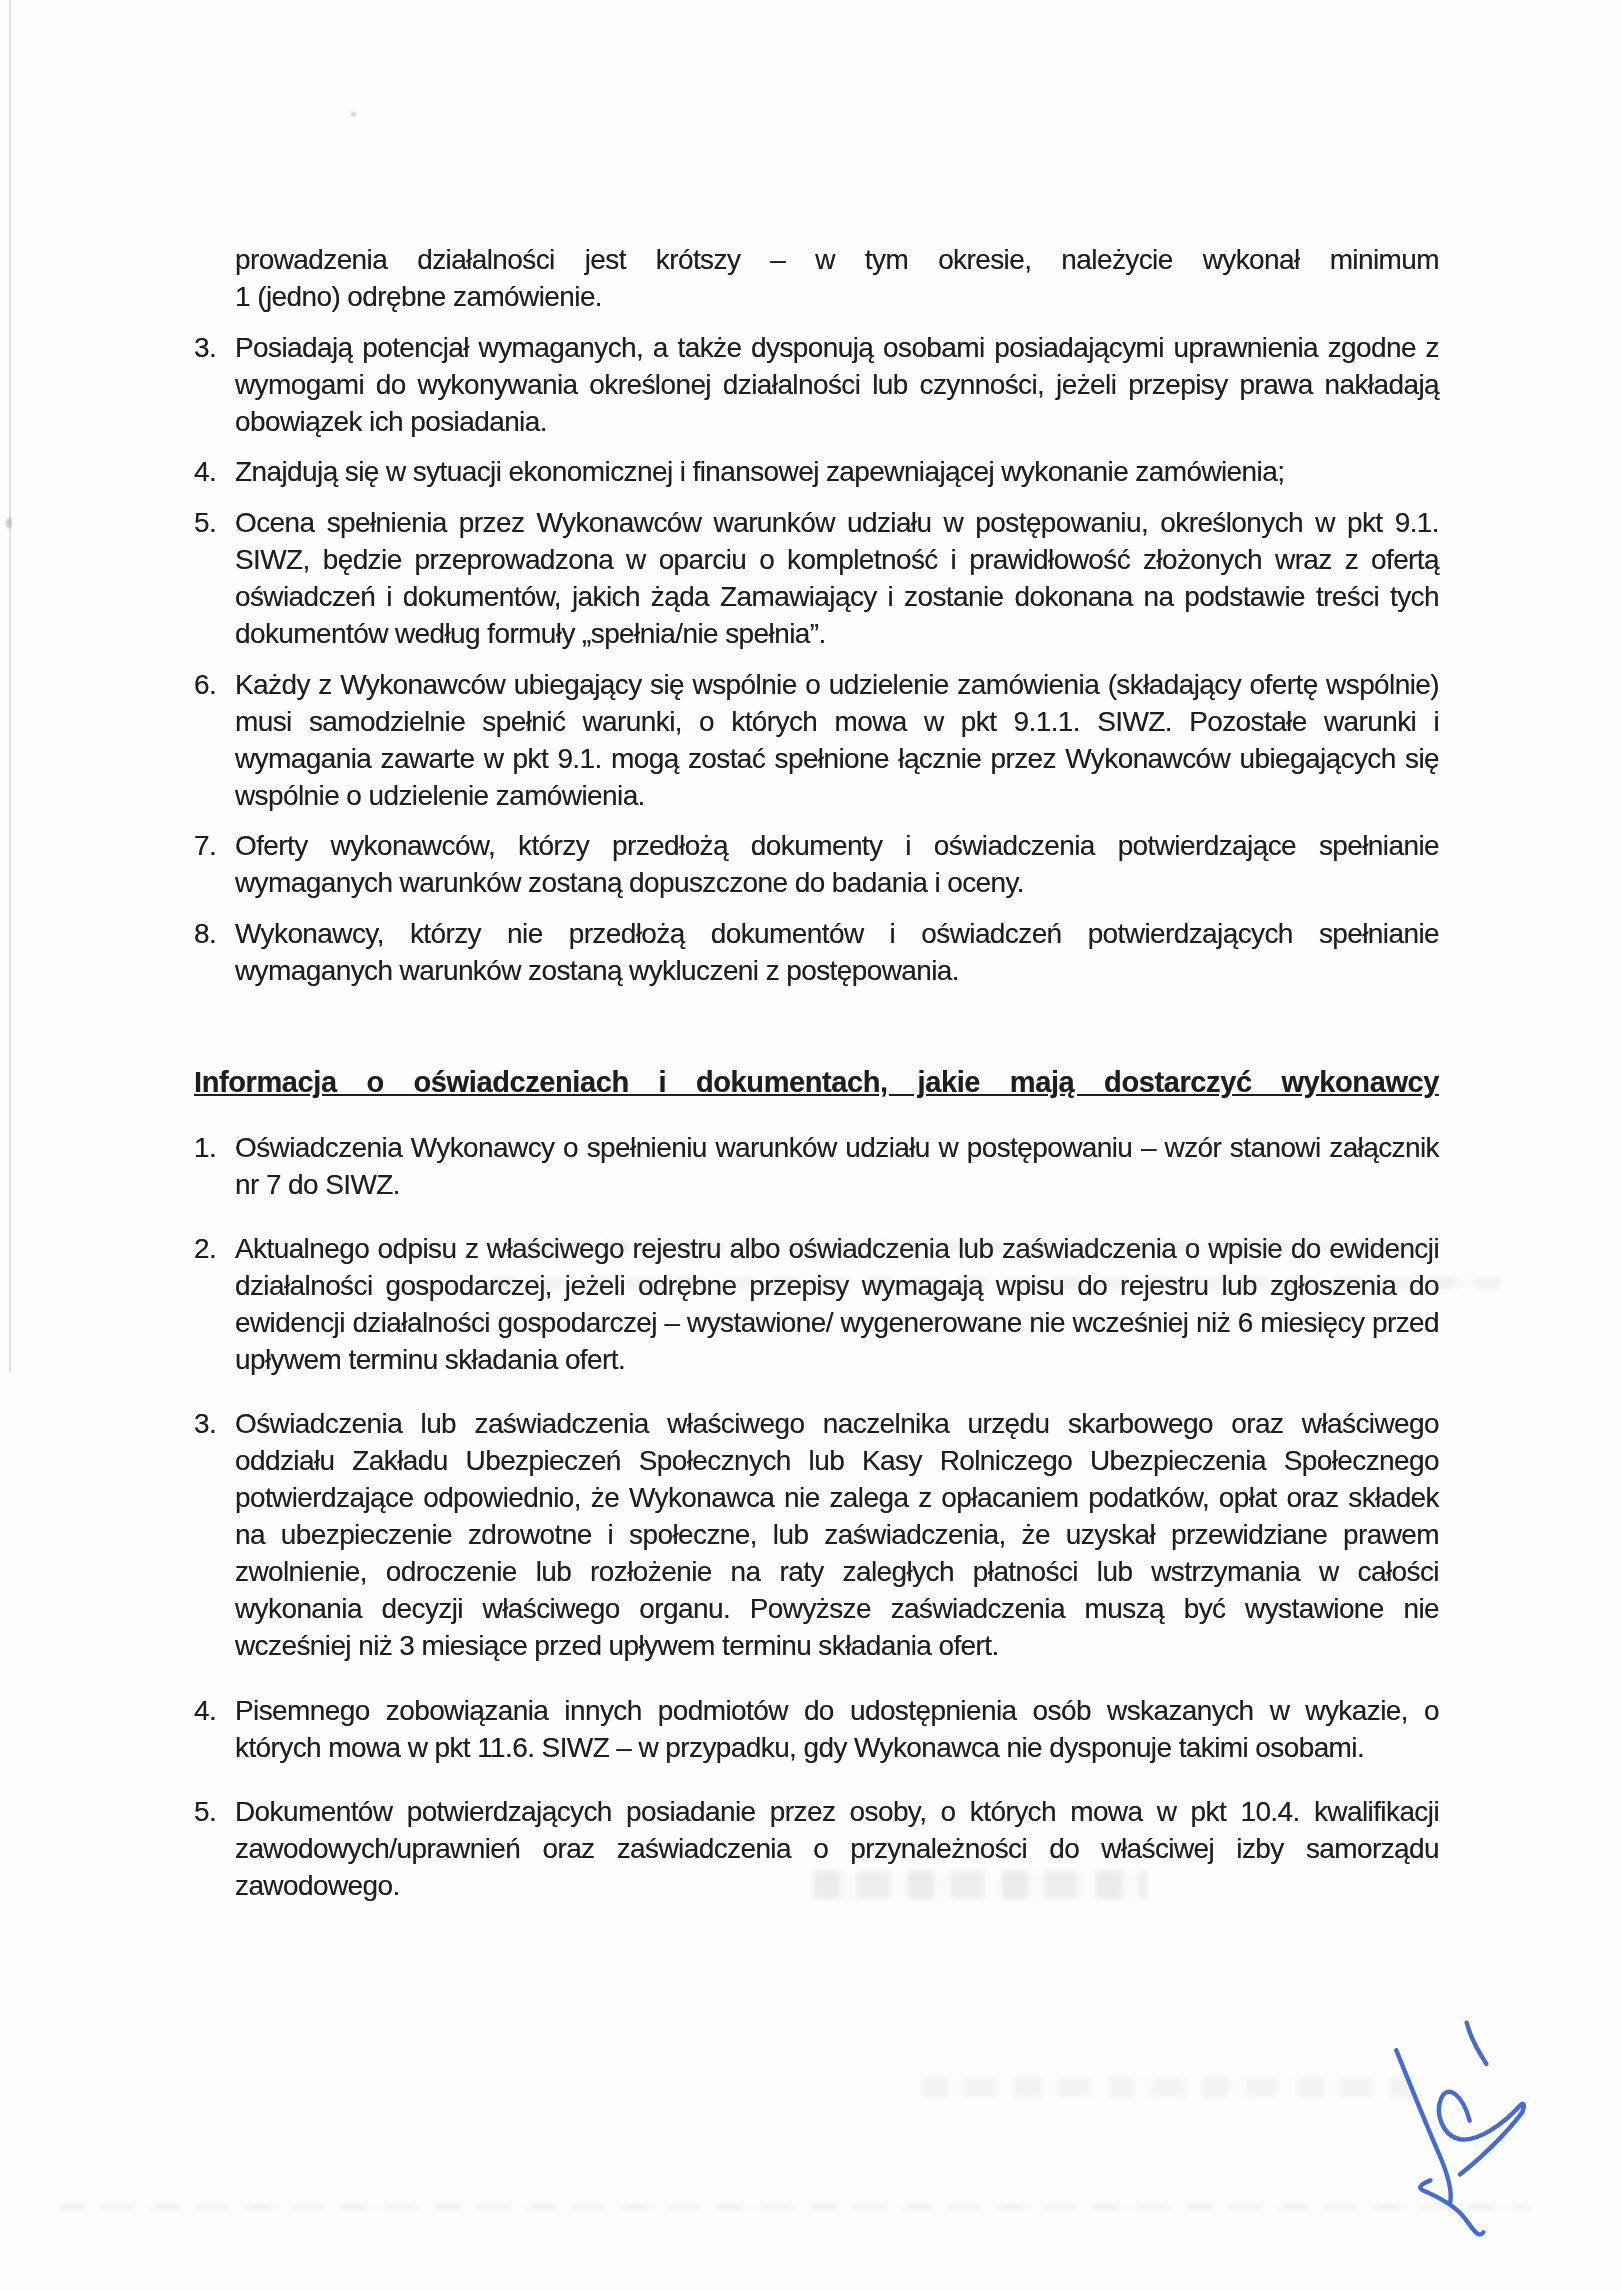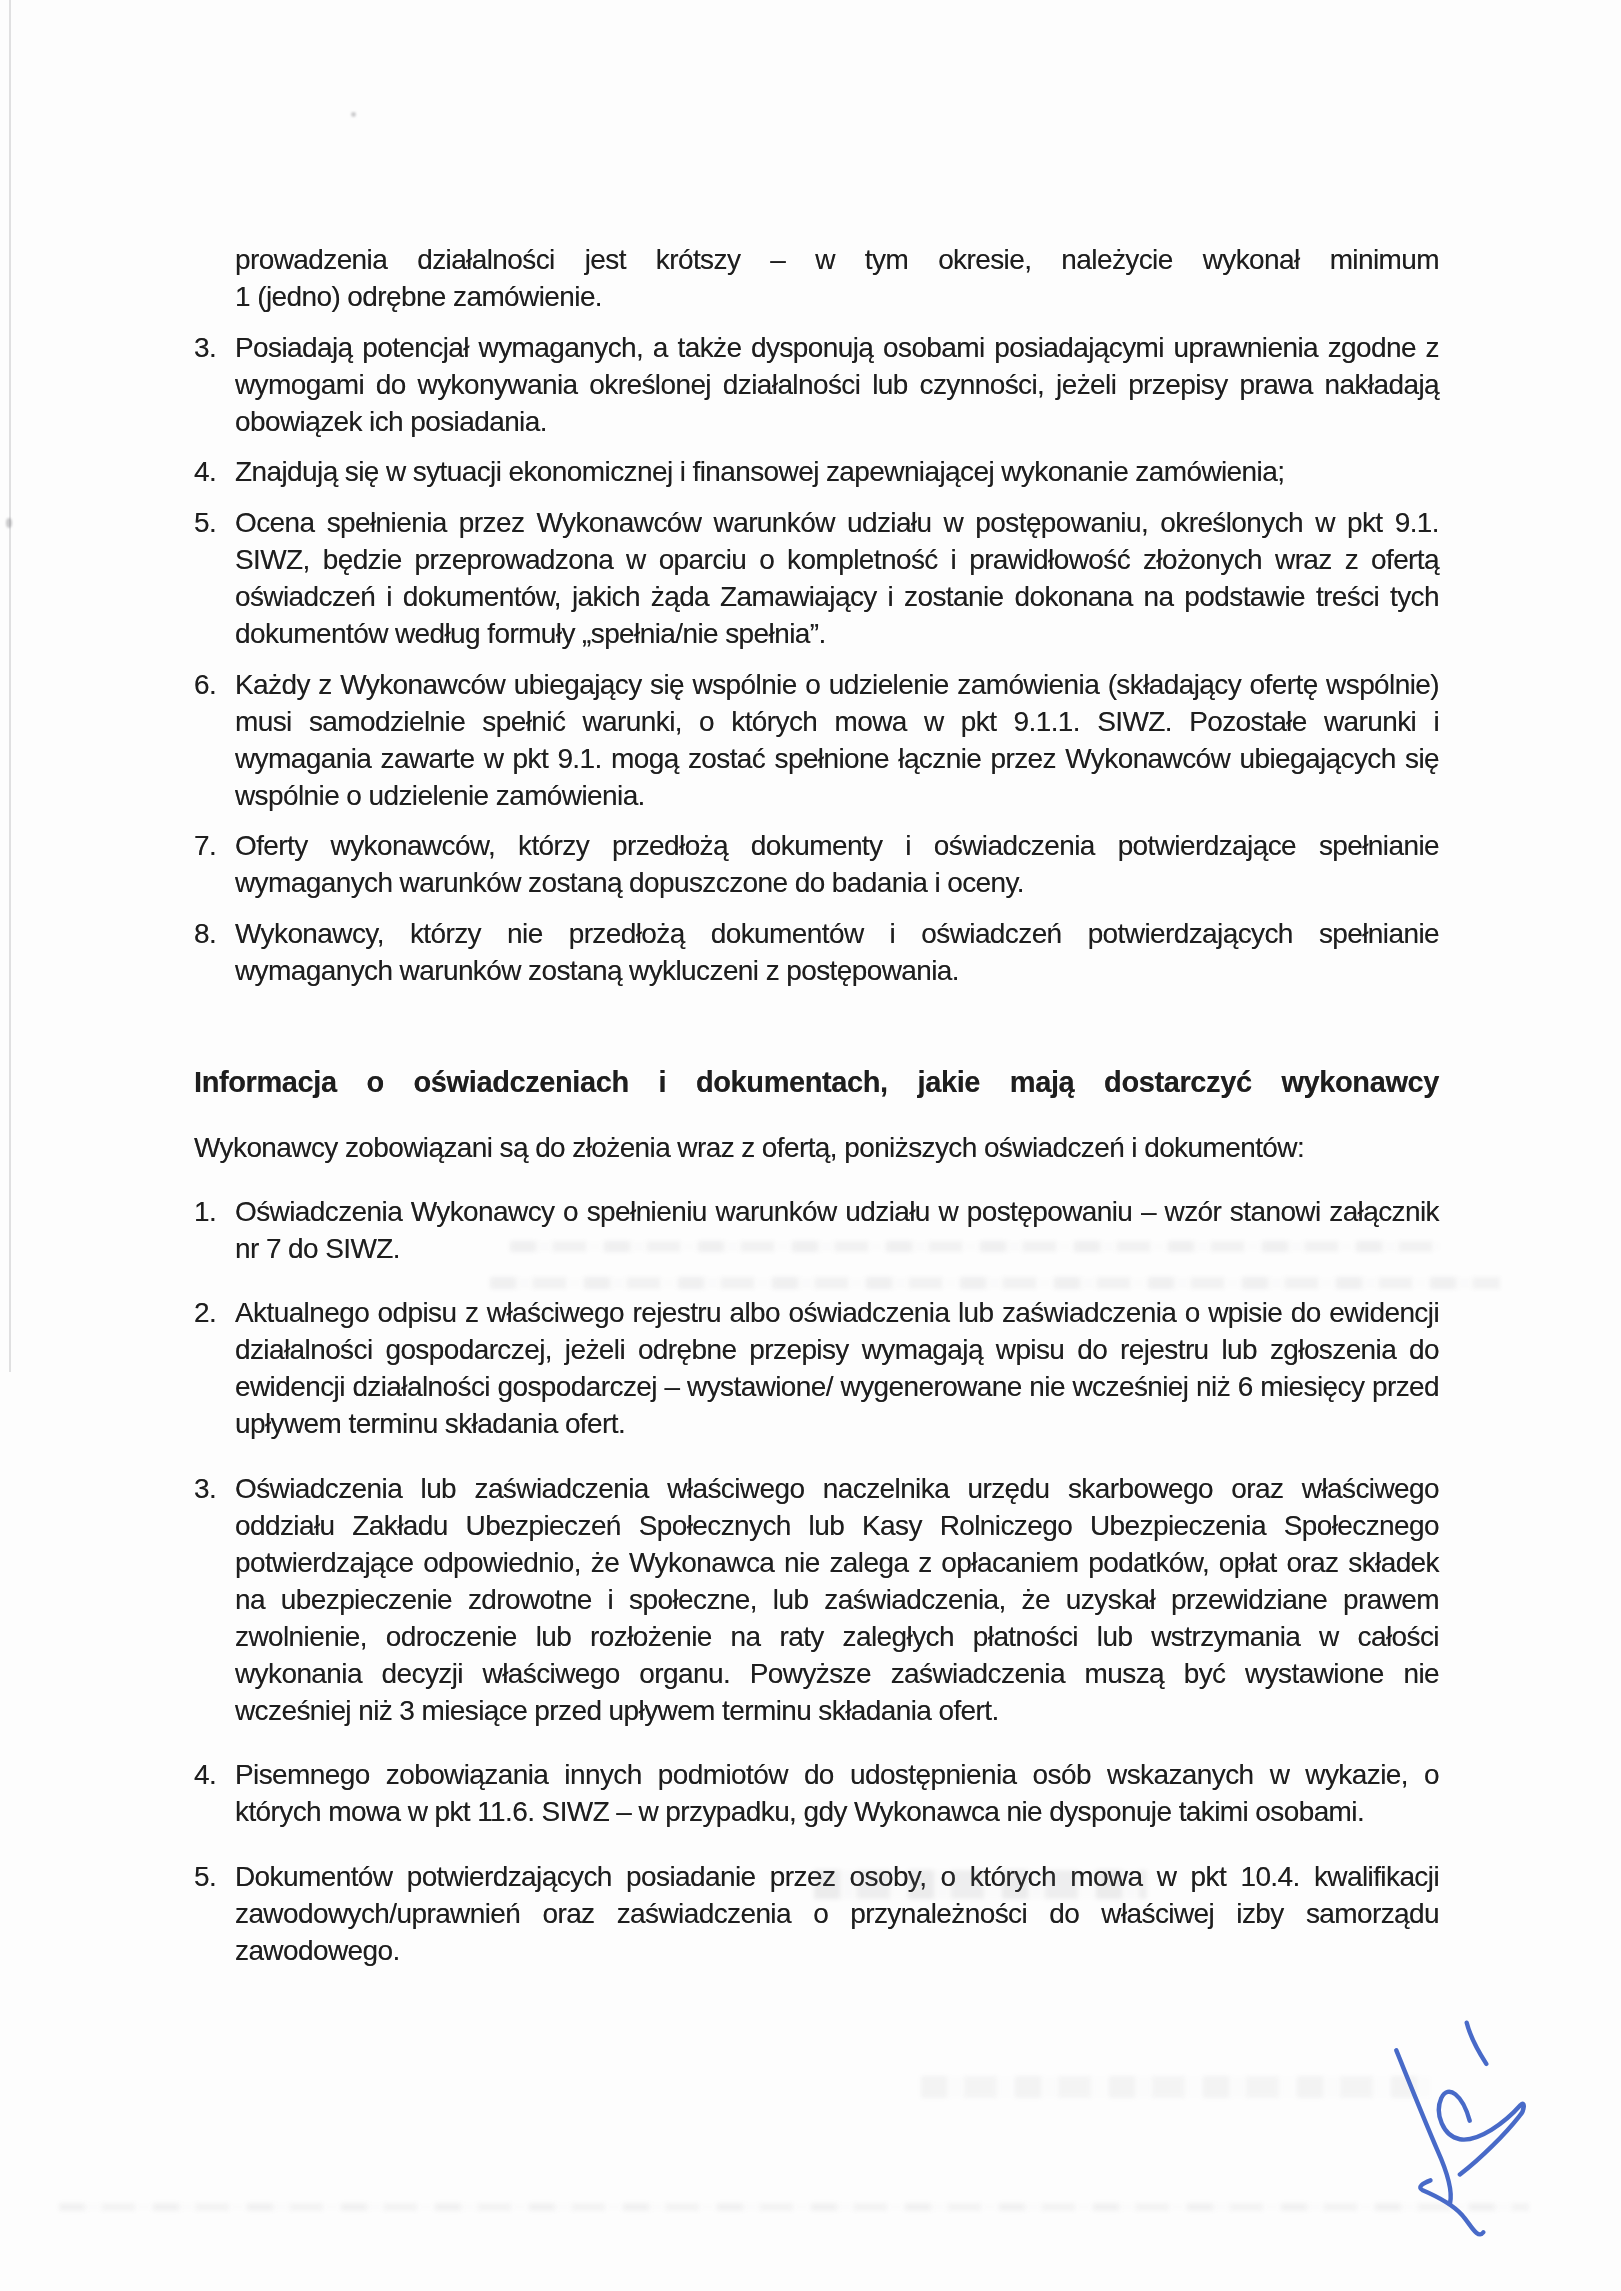--- a/index.html
+++ b/index.html
@@ -42,21 +42,21 @@
   .num-item .itext { flex: 1 1 auto; text-align: justify; }
 
   .section-heading {
     margin-top: 71px;
     margin-bottom: 23.5px;
     font-weight: bold;
     font-size: 29px;
     line-height: 45px;
     letter-spacing: -0.4px;
   }
-  .section-heading .forced-line { display: block; }
+  .section-heading .forced-line { display: block; text-decoration: underline; }
   .section-heading .forced-line.justify-last { text-align-last: justify; }
 
   .intro { margin-bottom: 27.4px; }
 
   .list-b .num-item { margin-bottom: 27.4px; }
 
   
   .artifact {
     position: absolute;
     pointer-events: none;
@@ -134,21 +134,20 @@
       <div class="num-item">
         <span class="num">8.</span>
         <span class="itext">Wykonawcy, którzy nie przedłożą dokumentów i oświadczeń potwierdzających spełnianie wymaganych warunków zostaną wykluczeni z postępowania.</span>
       </div>
     </div>
 
     <div class="section-heading">
       <span class="forced-line justify-last">Informacja o oświadczeniach i dokumentach, jakie mają dostarczyć wykonawcy</span>
     </div>
 
-    <div class="intro">Wykonawcy zobowiązani są do złożenia wraz z ofertą, poniższych oświadczeń i dokumentów:</div>
 
     <div class="list-b">
       <div class="num-item">
         <span class="num">1.</span>
         <span class="itext">Oświadczenia Wykonawcy o spełnieniu warunków udziału w postępowaniu – wzór stanowi załącznik nr 7 do SIWZ.</span>
       </div>
       <div class="num-item">
         <span class="num">2.</span>
         <span class="itext">Aktualnego odpisu z właściwego rejestru albo oświadczenia lub zaświadczenia o wpisie do ewidencji działalności gospodarczej, jeżeli odrębne przepisy wymagają wpisu do rejestru lub zgłoszenia do ewidencji działalności gospodarczej – wystawione/ wygenerowane nie wcześniej niż 6 miesięcy przed upływem terminu składania ofert.</span>
       </div>

